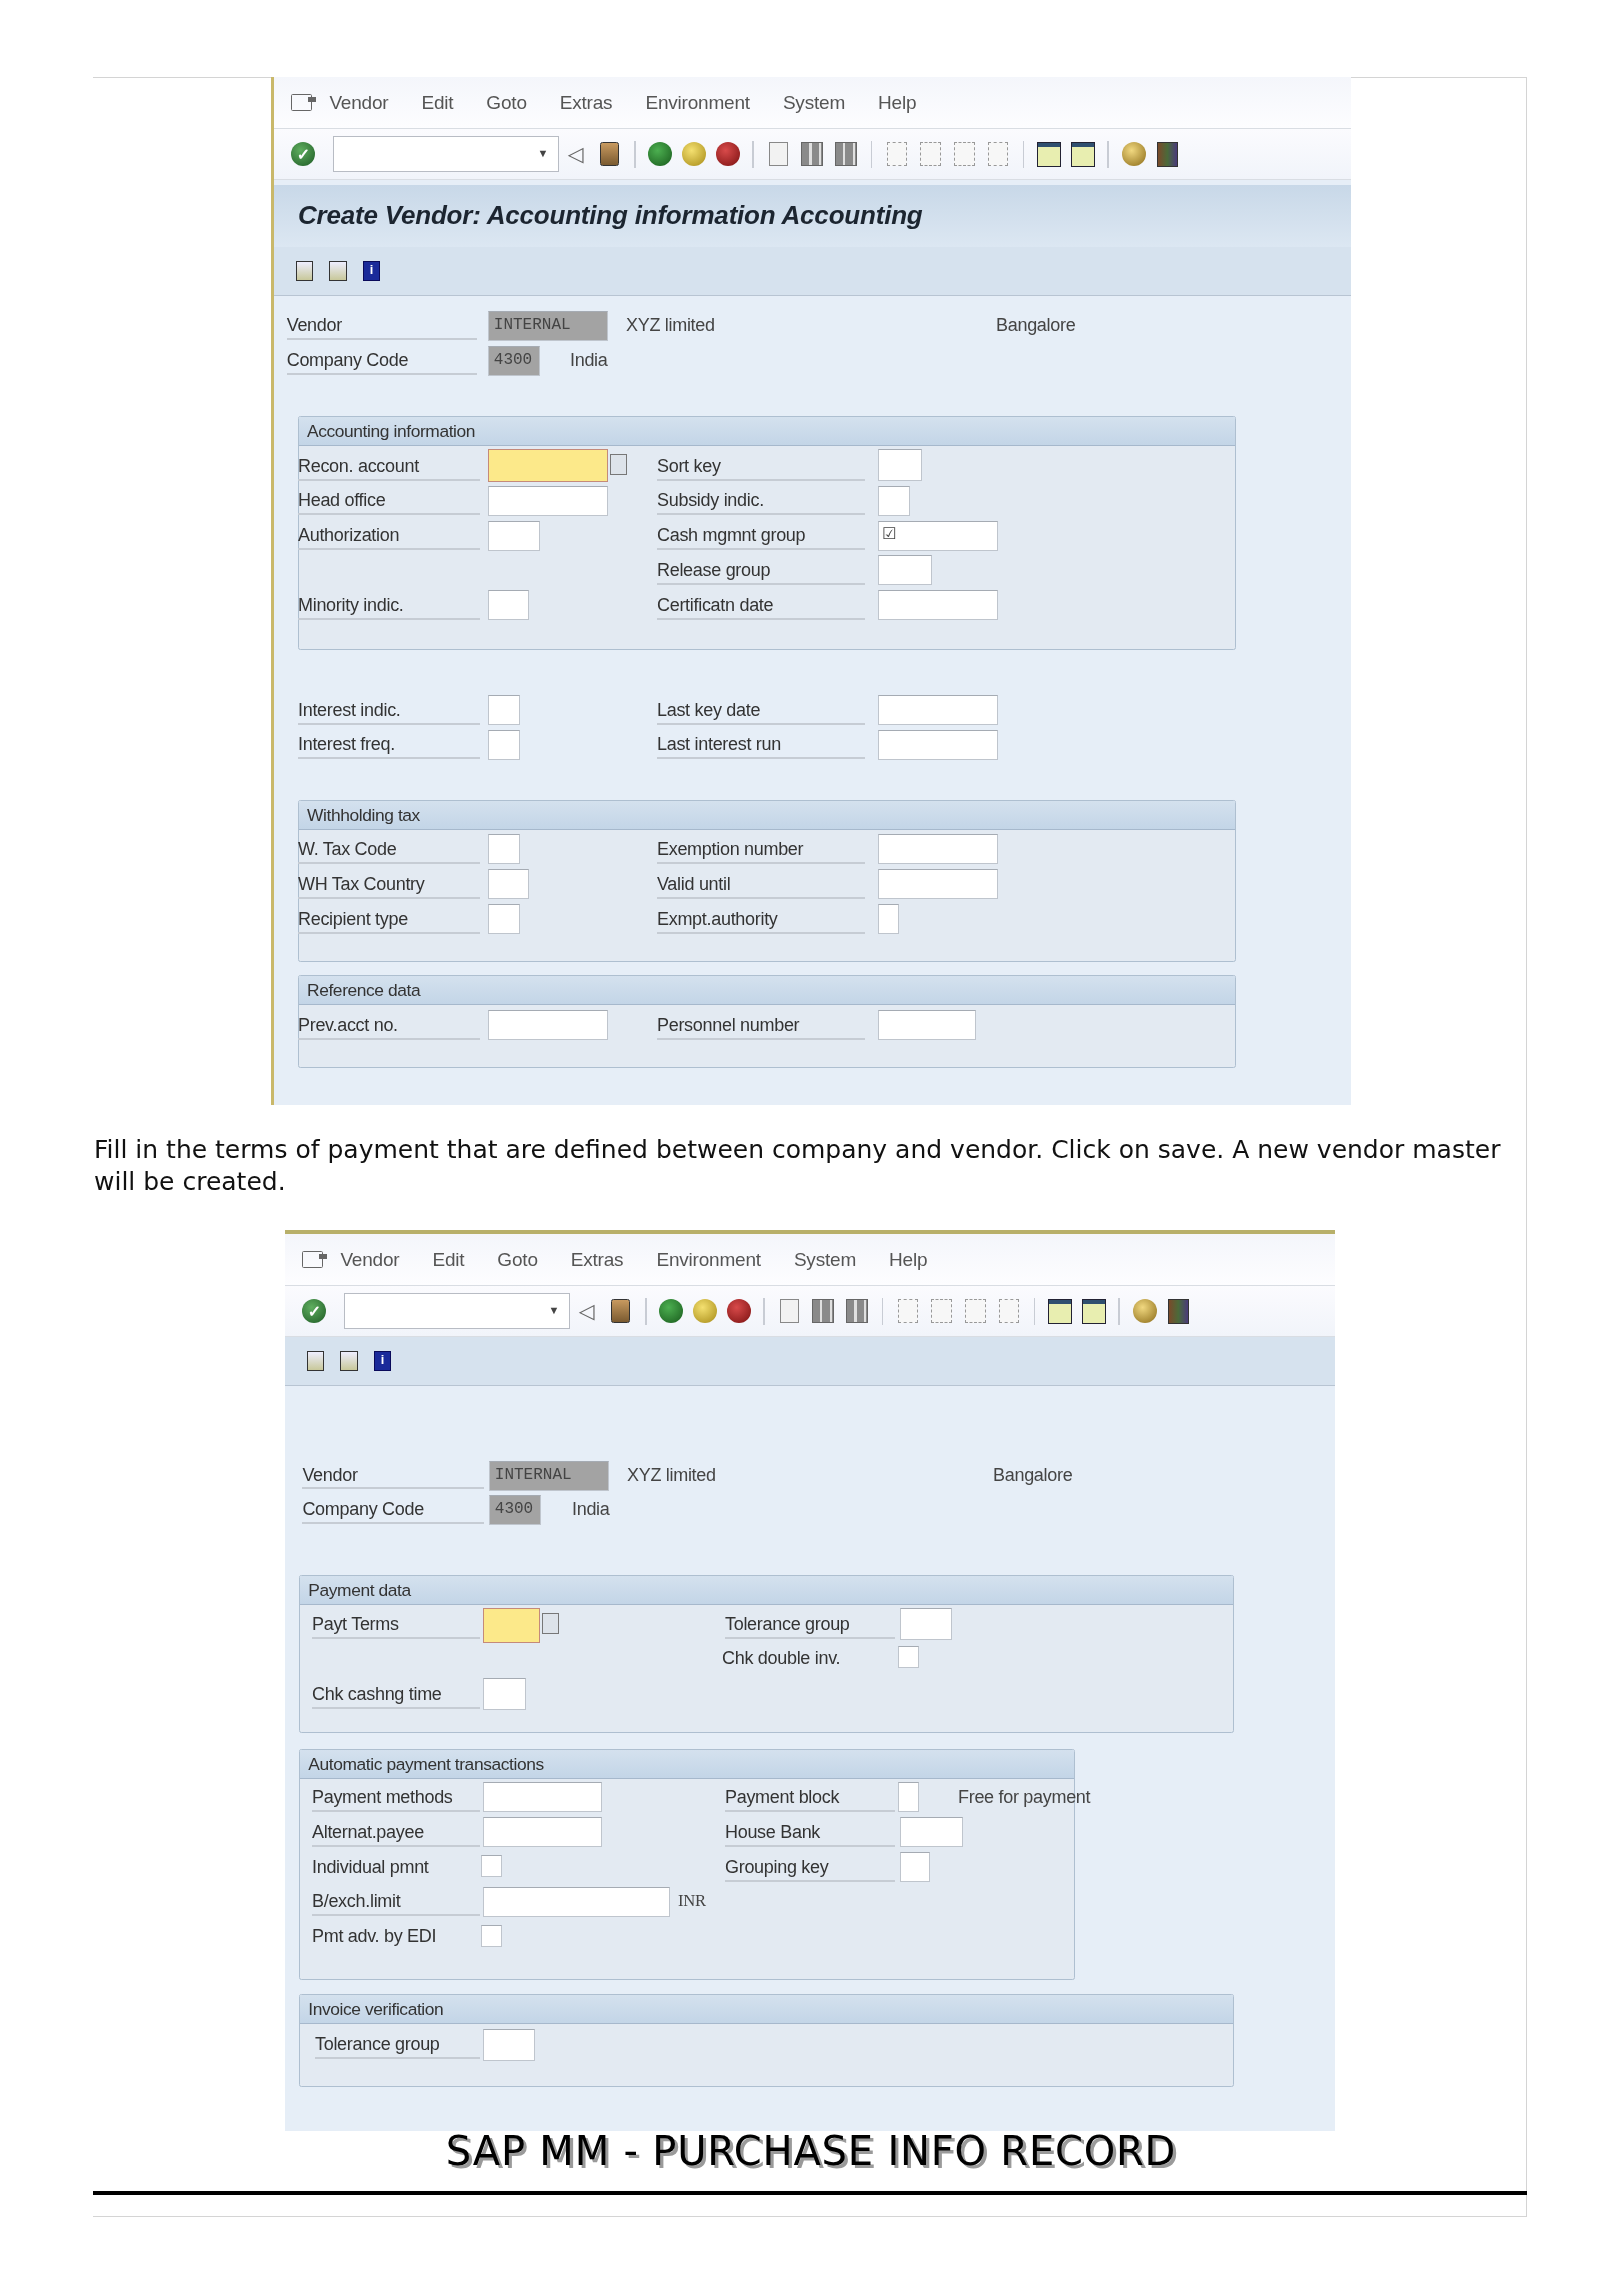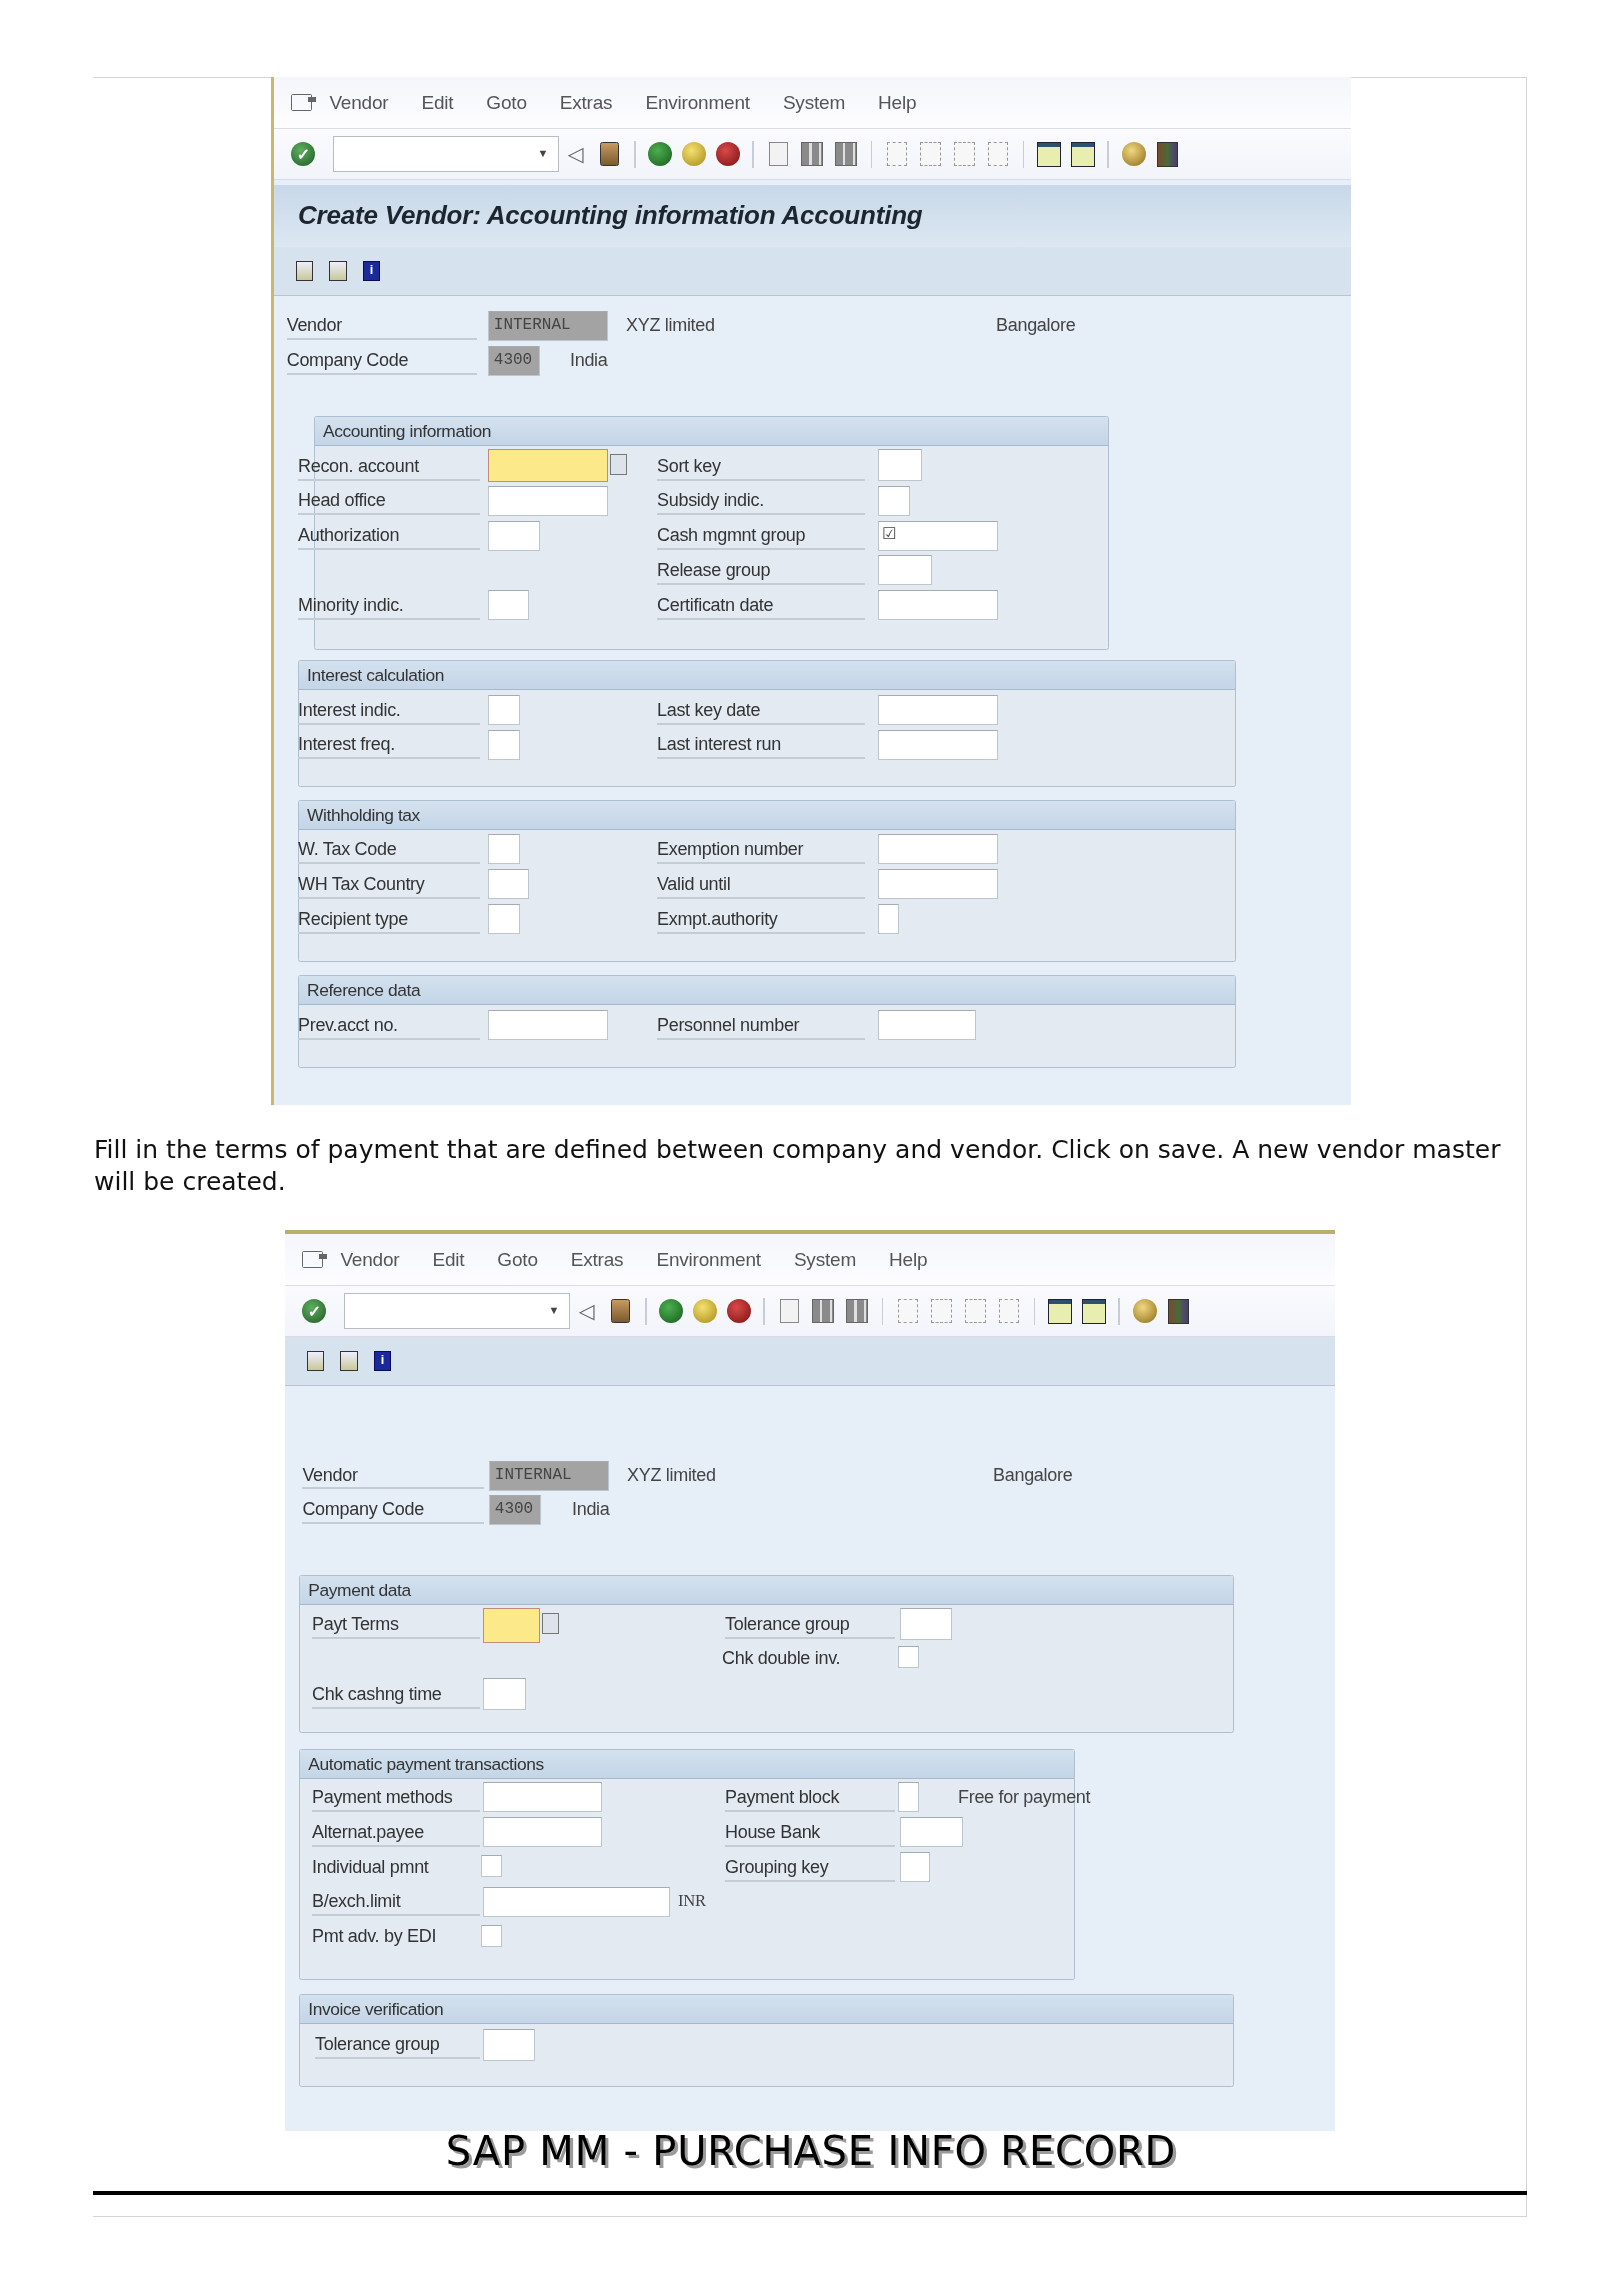--- a/index.html
+++ b/index.html
@@ -150,21 +150,21 @@
   <span class="lbl" style="left:12.7px;top:238px">Vendor</span>
   <span class="ul" style="left:12.7px;top:261px;width:190px"></span>
   <div class="fld ro" style="left:214px;top:234px;width:120px">INTERNAL</div>
   <span class="static" style="left:352px;top:238px">XYZ limited</span>
   <span class="static" style="left:722px;top:238px">Bangalore</span>
   <span class="lbl" style="left:12.7px;top:273px">Company Code</span>
   <span class="ul" style="left:12.7px;top:296px;width:190px"></span>
   <div class="fld ro" style="left:214px;top:269px;width:52px">4300</div>
   <span class="static" style="left:296px;top:273px">India</span>
 
-  <div class="group" style="left:40px;top:339px;width:795px;height:234px">
+  <div class="group" style="left:24px;top:339px;width:938px;height:234px">
     <div class="group-head">Accounting information</div>
   </div>
   <span class="lbl" style="left:24px;top:379px">Recon. account</span>
   <span class="ul" style="left:24px;top:402px;width:182px"></span>
   <div class="fld active" style="left:214px;top:372px;width:120px;height:33px"></div>
   <span class="f4" style="left:336px;top:377px"></span>
   <span class="lbl" style="left:24px;top:413px">Head office</span>
   <span class="ul" style="left:24px;top:436px;width:182px"></span>
   <div class="fld" style="left:214px;top:409px;width:120px"></div>
   <span class="lbl" style="left:24px;top:448px">Authorization</span>
@@ -183,23 +183,20 @@
   <span class="lbl" style="left:383px;top:448px">Cash mgmnt group</span>
   <span class="ul" style="left:383px;top:471px;width:208px"></span>
   <div class="fld" style="left:604px;top:444px;width:120px;font-family:'DejaVu Sans',sans-serif;padding:1.6px 3.2px">☑</div>
   <span class="lbl" style="left:383px;top:483px">Release group</span>
   <span class="ul" style="left:383px;top:506px;width:208px"></span>
   <div class="fld" style="left:604px;top:478px;width:54px"></div>
   <span class="lbl" style="left:383px;top:518px">Certificatn date</span>
   <span class="ul" style="left:383px;top:541px;width:208px"></span>
   <div class="fld" style="left:604px;top:513px;width:120px"></div>
 
-  <div class="group" style="left:24px;top:583px;width:938px;height:127px">
-    <div class="group-head">Interest calculation</div>
-  </div>
   <span class="lbl" style="left:24px;top:623px">Interest indic.</span>
   <span class="ul" style="left:24px;top:646px;width:182px"></span>
   <div class="fld" style="left:214px;top:618px;width:32px"></div>
   <span class="lbl" style="left:24px;top:657px">Interest freq.</span>
   <span class="ul" style="left:24px;top:680px;width:182px"></span>
   <div class="fld" style="left:214px;top:653px;width:32px"></div>
   <span class="lbl" style="left:383px;top:623px">Last key date</span>
   <span class="ul" style="left:383px;top:646px;width:208px"></span>
   <div class="fld" style="left:604px;top:618px;width:120px"></div>
   <span class="lbl" style="left:383px;top:657px">Last interest run</span>

